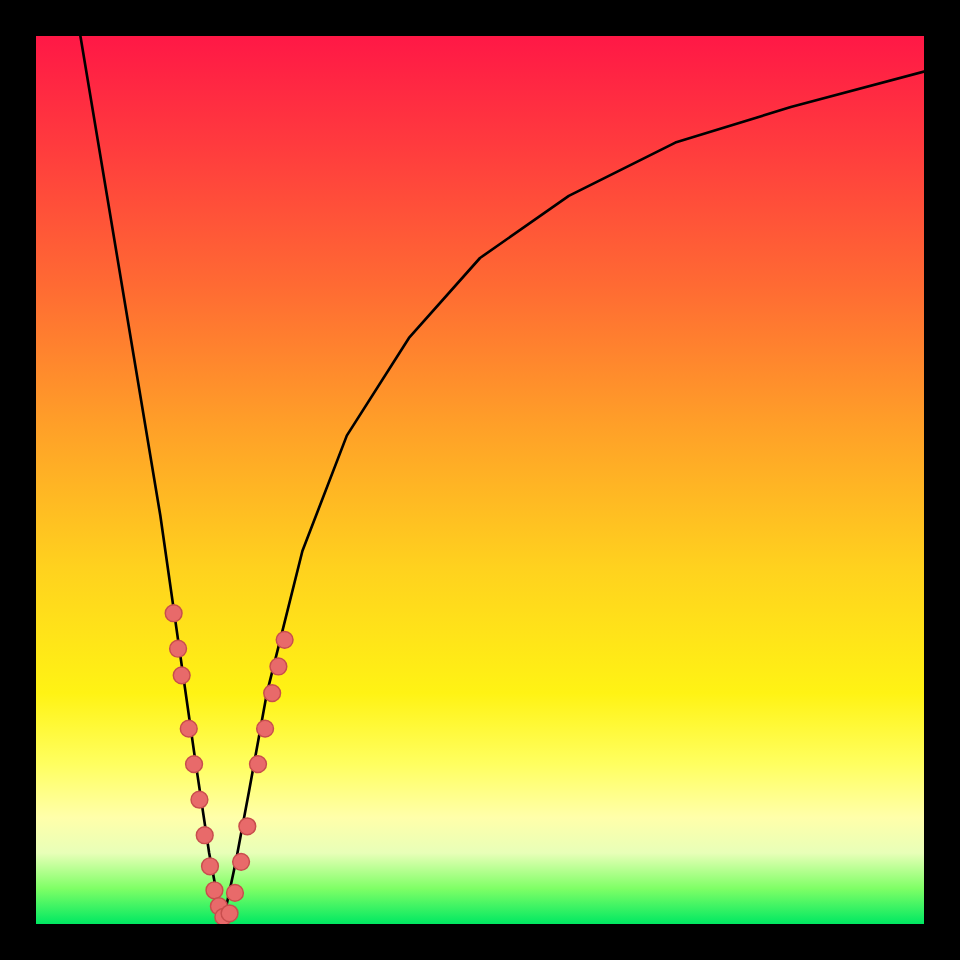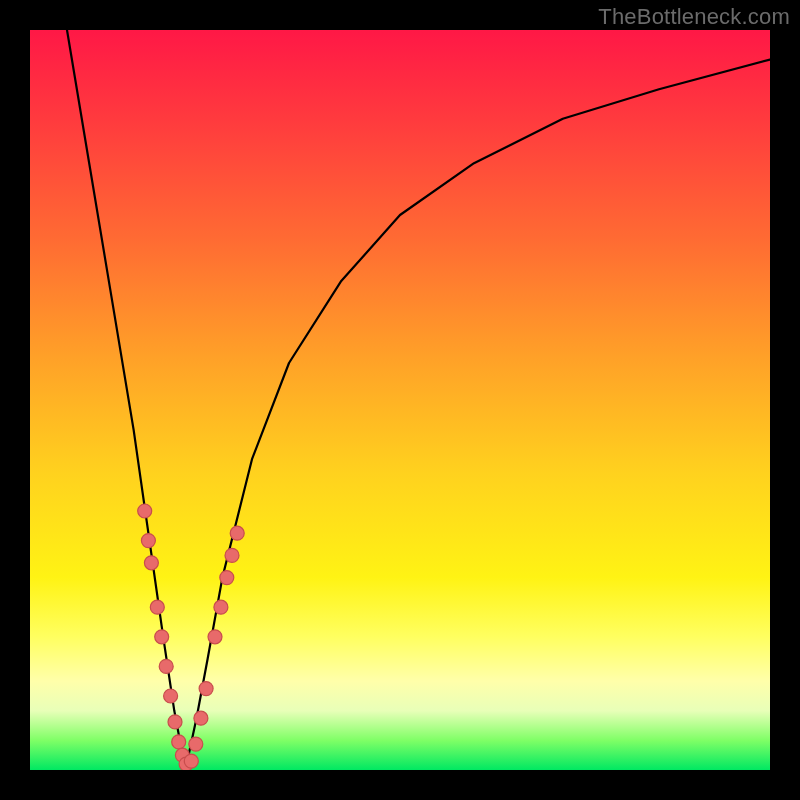--- a/index.html
+++ b/index.html
@@ -68,21 +68,20 @@
   .dot {
     fill: #e86a6a;
     stroke: #c84d4d;
     stroke-width: 1.2;
   }
 </style>
 </head>
 <body>
 
 <div class="frame">
-  <div class="watermark">TheBottleneck.com</div>
 
   <div class="plot-area">
     <svg class="curve" viewBox="0 0 740 740">
       <path class="line" d="M37.0 0.0 L59.2 133.2 L81.4 266.4 L103.6 399.6 L118.4 503.2 L133.2 606.8 L144.3 680.8 L155.4 740.0 L166.5 688.2 L177.6 629.0 L192.4 547.6 L222.0 429.2 L259.0 333.0 L310.8 251.6 L370.0 185.0 L444.0 133.2 L532.8 88.8 L629.0 59.2 L740.0 29.6"></path>
       <g>
           <circle cx="114.7" cy="481.0" r="7" class="dot"></circle>
           <circle cx="118.4" cy="510.6" r="7" class="dot"></circle>
           <circle cx="121.4" cy="532.8" r="7" class="dot"></circle>
           <circle cx="127.3" cy="577.2" r="7" class="dot"></circle>
           <circle cx="131.7" cy="606.8" r="7" class="dot"></circle>

